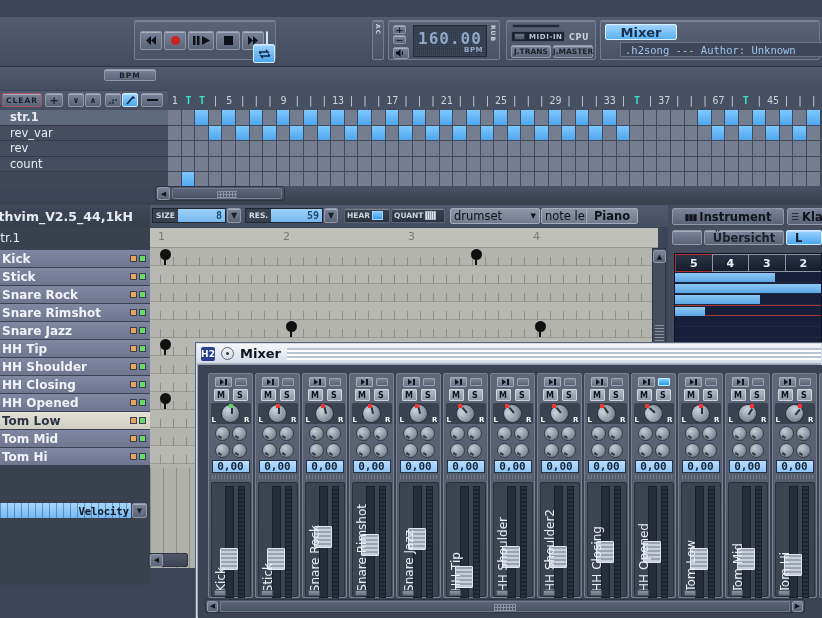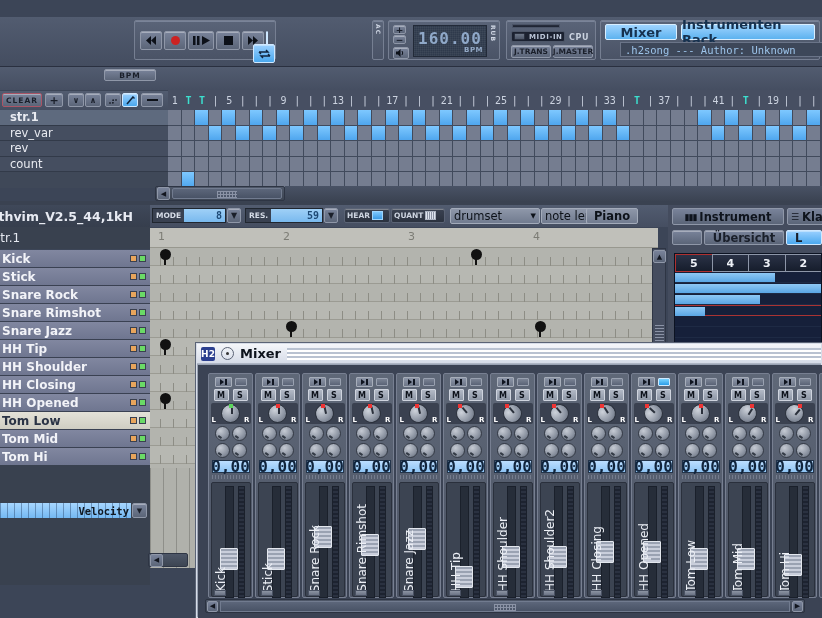--- a/index.html
+++ b/index.html
@@ -318,21 +318,21 @@
   .pantop { position:absolute; top:1px; left:18px; width:4px;height:4px; }
   .fxgrid { display:grid; grid-template-columns:repeat(2,1fr); gap:2px; }
   .fxknob { width:15px;height:15px;border-radius:50%;
             background: radial-gradient(circle at 35% 30%, #c5cad3, #868e9c 65%, #5a6170);
             border:1px solid #353b46; position:relative; }
   .fxknob::after{content:'';position:absolute;left:2px;top:9px;width:4px;height:1.5px;
                  background:#333a45;transform:rotate(35deg);}
   .vallcd {
     width:38px;height:13px; background:linear-gradient(#bcdeff,#8ec4f4);
     border:1px solid #23344a; display:flex;align-items:center;justify-content:center;
-    font-family:"DejaVu Sans Mono", monospace; font-size:16px; font-weight:bold;
+    font-family:"DejaVu Sans Mono", monospace; font-size:11px; font-weight:bold;
     color:#10243c; letter-spacing:0px;
   }
   .dotstrip { width:38px;height:4px;
     background: repeating-linear-gradient(90deg, #6a melo 0 1px, transparent 1px 3px);
     background: repeating-linear-gradient(90deg, #747c8d 0 1px, transparent 1px 3px); }
   .faderarea { position:relative; width:40px; height:122px;
                background:#3c4452; border:1px solid #2a303c; border-radius:2px;
                margin-top:1px; }
   .meter { position:absolute; top:3px; width:7px; height:112px;
            background: repeating-linear-gradient(0deg, #2a3140 0 2px, #1d2330 2px 4px);
@@ -429,23 +429,20 @@
       </div>
       <div class="ledtxt" style="position:absolute;left:62px;top:12px;font-size:8px;color:#cbd3e0;">CPU</div>
       <div class="btn" style="position:absolute;left:4px;top:24px;width:40px;height:13px;font-size:7.5px;">J.TRANS</div>
       <div class="btn" style="position:absolute;left:46px;top:24px;width:40px;height:13px;font-size:7.5px;">J.MASTER</div>
     </div>
 
     <div class="panel" style="left:600px;top:3px;width:220px;height:40px;">
       <div class="bluebtn" style="position:absolute;left:4px;top:3px;width:72px;height:16px;">
         <span class="bigtext">Mixer</span>
       </div>
-      <div class="bluebtn" style="position:absolute;left:80px;top:3px;width:134px;height:16px;">
-        <span class="bigtext">Instrumenten Rack</span>
-      </div>
       <div class="songinfo" style="position:absolute;left:4px;top:21px;width:210px;height:15px;margin-left:15px;">.h2song  ---  Author: Unknown</div>
     </div>
   </div>
 
   <div class="songbar">
     <div class="btn" style="position:absolute;left:104px;top:2px;width:52px;height:12px;font-size:7.5px;letter-spacing:1px;">BPM</div>
   </div>
   <div style="position:absolute;left:0;top:91px;width:168px;height:19px;background:linear-gradient(#525c70,#454e61);">
     <div class="btn" style="position:absolute;left:2px;top:2px;width:40px;height:14px;font-size:7.5px;letter-spacing:1px;border-color:#a56;">CLEAR</div>
     <div class="btn" style="position:absolute;left:45px;top:2px;width:18px;height:14px;font-size:11px;">+</div>
@@ -501,25 +498,25 @@
       <div class="rtick">|</div>
       <div class="rtick">|</div>
       <div class="rtick">33</div>
       <div class="rtick">|</div>
       <div class="rtick t">T</div>
       <div class="rtick">|</div>
       <div class="rtick">37</div>
       <div class="rtick">|</div>
       <div class="rtick">|</div>
       <div class="rtick">|</div>
-      <div class="rtick">41</div>
+      <div class="rtick">67</div>
       <div class="rtick">|</div>
       <div class="rtick t">T</div>
       <div class="rtick">|</div>
-      <div class="rtick">19</div>
+      <div class="rtick">45</div>
       <div class="rtick">|</div>
       <div class="rtick">|</div>
       <div class="rtick">|</div>
     </div>
 
   <div class="songlist">
       <div class="songrow sel">
         <span>str.1</span>
       </div>
       <div class="songrow">
@@ -790,21 +787,21 @@
     <div class="arrowbox" style="margin-left:1px;">◀</div>
     <div class="hthumb" style="flex:1;margin:0 2px;position:relative;">
       <div style="position:absolute;left:50%;top:2px;transform:translateX(-50%);width:20px;height:7px;background:repeating-linear-gradient(90deg,#8b93a6 0 1px,transparent 1px 3px),repeating-linear-gradient(0deg,#8b93a6 0 1px,transparent 1px 3px);"></div>
     </div>
   </div>
   <div style="position:absolute;left:285px;top:186px;width:537px;height:15px;background:linear-gradient(#49melo,#3b4352);background:linear-gradient(#495265,#3b4352);"></div>
   <div style="position:absolute;left:0;top:201px;width:822px;height:4px;background:#3c out;background:#3a4251;"></div>
 
   <div class="pebar">
     <div class="sizefield" style="position:absolute;left:152px;top:3px;width:74px;height:15px;">
-      <span style="font-size:7.5px;font-weight:bold;color:#d7dde8;padding:0 3px;font-family:'DejaVu Sans',sans-serif;">MODE</span>
+      <span style="font-size:7.5px;font-weight:bold;color:#d7dde8;padding:0 3px;font-family:'DejaVu Sans',sans-serif;">SIZE</span>
       <div style="flex:1;height:100%;position:relative;display:flex;align-items:center;background:linear-gradient(#9fd0f7,#79b9ee);">
         <span class="fieldnum" style="position:absolute;right:3px;">8</span>
       </div>
     </div>
     <div class="btn" style="position:absolute;left:227px;top:3px;width:14px;height:15px;">▼</div>
     <div class="sizefield" style="position:absolute;left:245px;top:3px;width:78px;height:15px;">
       <span style="font-size:7.5px;font-weight:bold;color:#d7dde8;padding:0 3px;font-family:'DejaVu Sans',sans-serif;">RES.</span>
       <div style="flex:1;height:100%;position:relative;display:flex;align-items:center;background:linear-gradient(#9fd0f7,#79b9ee);">
         <span class="fieldnum" style="position:absolute;right:3px;">59</span>
       </div>

